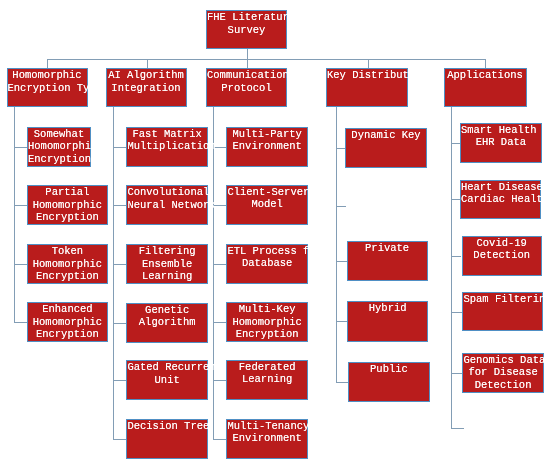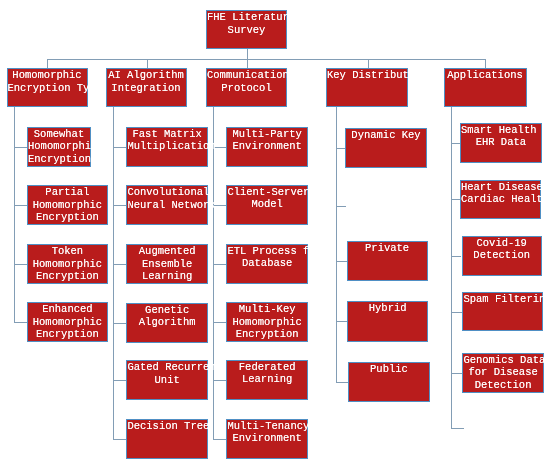--- a/index.html
+++ b/index.html
@@ -116,21 +116,21 @@
       </span>
     </div>
   <div class="node node-leaf" style="left:126.4px;top:185px;width:81.5px;height:40.0px">
       <span class="lbl">
         <span class="ln">Convolutional</span>
         <span class="ln">Neural Network</span>
       </span>
     </div>
   <div class="node node-leaf" style="left:126.4px;top:244px;width:81.5px;height:40.0px">
       <span class="lbl">
-        <span class="ln">Augmented</span>
+        <span class="ln">Filtering</span>
         <span class="ln">Ensemble</span>
         <span class="ln">Learning</span>
       </span>
     </div>
   <div class="node node-leaf" style="left:126.4px;top:302.5px;width:81.5px;height:40.0px">
       <span class="lbl">
         <span class="ln">Genetic</span>
         <span class="ln">Algorithm</span>
       </span>
     </div>

